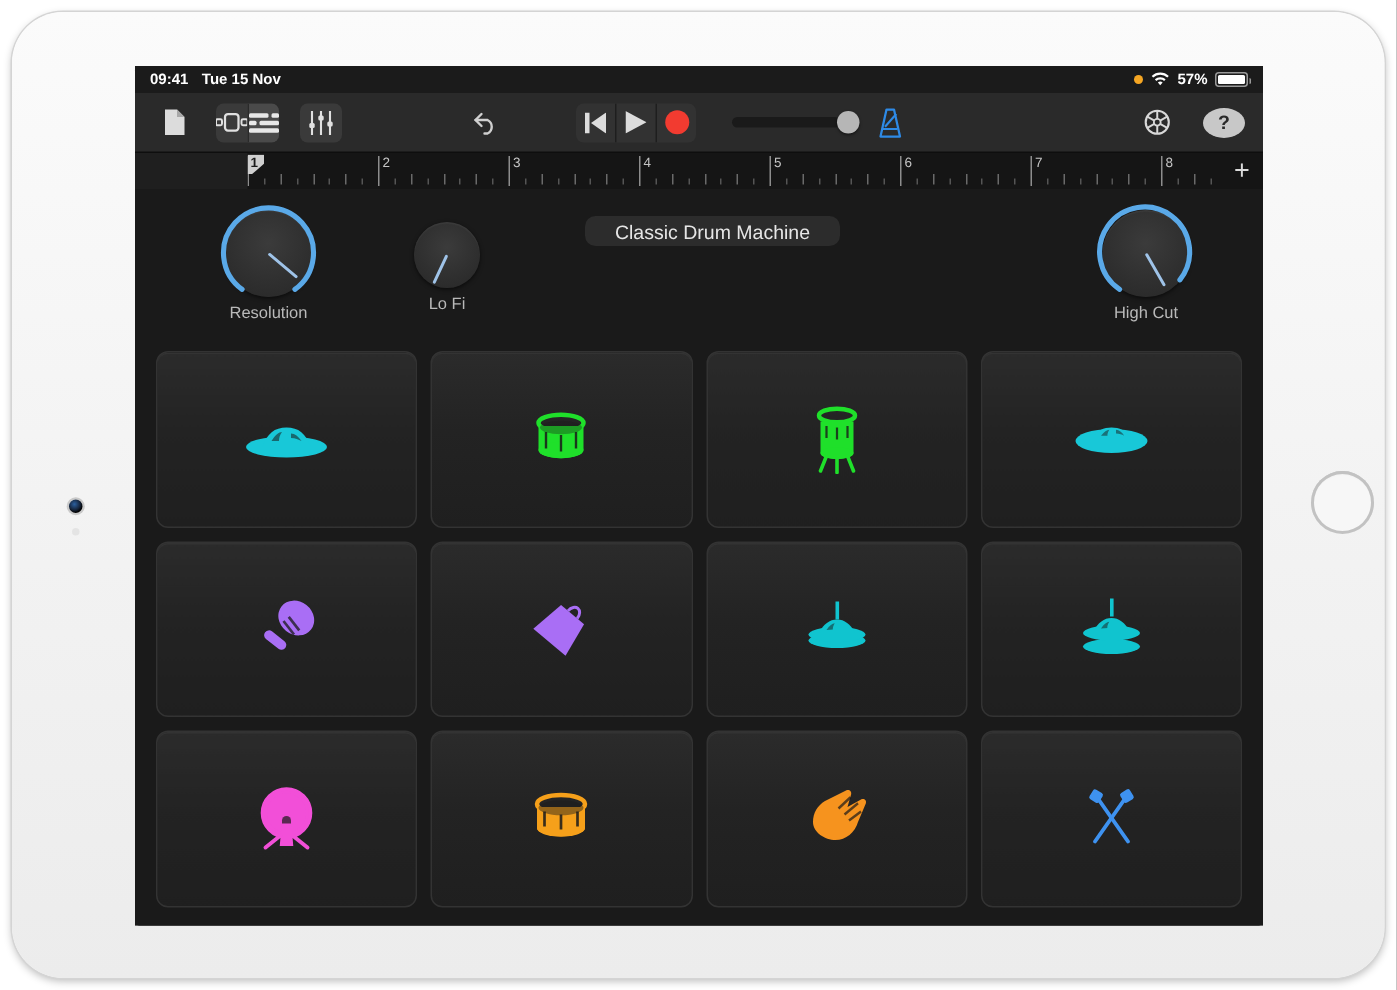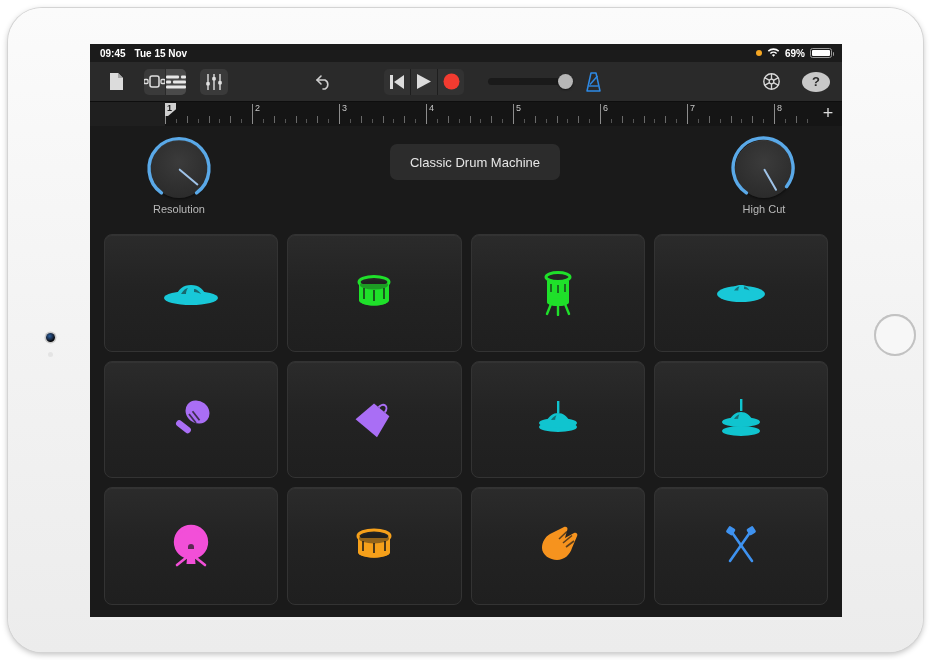--- a/index.html
+++ b/index.html
@@ -244,21 +244,21 @@
     position: absolute;
     background: #9fc3e8;
     transform-origin: 50% 100%;
     border-radius: 1px;
   }
   .knob-ring { position: absolute; left: -6px; top: -6px; }
 
   #plugin-title {
     position: absolute;
     left: 300px; top: 18px;
-    width: 170px; height: 36px;
+    width: 170px; height: 20px;
     background: #2c2c2c;
     border-radius: 7px;
     display: flex; align-items: center; justify-content: center;
     font-size: 13px; color: #e6e6e6;
   }
 
   
   #pad-grid {
     position: absolute;
     left: 14px; right: 14px;
@@ -283,33 +283,33 @@
 <div id="device">
   <div id="front-camera"></div>
   <div id="ambient-sensor"></div>
   <div id="home-button"></div>
   <div id="device-inner-bezel"></div>
 
   <div id="screen">
 
     <div id="status-bar">
       <div class="status-left">
-        <span>09:45</span>
+        <span>09:41</span>
         <span>Tue 15 Nov</span>
       </div>
       <div class="status-right">
         <span class="orange-dot"></span>
         <span class="wifi-glyph">
           <svg width="13" height="10" viewBox="0 0 13 10">
             <path d="M6.5 8.8 4.9 7.0a2.4 2.4 0 0 1 3.2 0z" fill="#fff"></path>
             <path d="M2.9 4.9a5.3 5.3 0 0 1 7.2 0l-1 1.1a3.9 3.9 0 0 0-5.2 0z" fill="#fff"></path>
             <path d="M0.8 2.6a8.4 8.4 0 0 1 11.4 0l-1 1.1a7 7 0 0 0-9.4 0z" fill="#fff"></path>
           </svg>
         </span>
-        <span>69%</span>
+        <span>57%</span>
         <span class="battery-shell">
           <span class="battery-fill"></span>
         </span>
       </div>
     </div>
 
     <div id="toolbar">
 
       <div class="tb-btn" id="tb-doc">
         <svg width="15" height="19" viewBox="0 0 15 19">
@@ -505,20 +505,26 @@
         <div class="knob-wrap" style="left:44px; top:14px; width:90px;">
           <div class="knob-face" style="width:58px;height:58px;">
             <svg class="knob-ring" width="70" height="70" viewBox="0 0 70 70">
               <path d="M 17.4 58.9 A 30 30 0 1 1 52.6 58.9" fill="none" stroke="#5aa9e8" stroke-width="3.4" stroke-linecap="round"></path>
             </svg>
             <div class="knob-pointer" style="width:2px;height:25px;left:28px;top:4px;transform:rotate(130deg);"></div>
           </div>
           <div class="knob-label">Resolution</div>
         </div>
 
+        <div class="knob-wrap" style="left:163px; top:22px; width:90px;">
+          <div class="knob-face" style="width:44px;height:44px;">
+            <div class="knob-pointer" style="width:2px;height:21px;left:21px;top:1px;transform:rotate(205deg);"></div>
+          </div>
+          <div class="knob-label">Lo Fi</div>
+        </div>
 
 
         <div class="knob-wrap" style="left:629px; top:14px; width:90px;">
           <div class="knob-face" style="width:58px;height:58px;">
             <svg class="knob-ring" width="70" height="70" viewBox="0 0 70 70">
               <path d="M 17.4 58.9 A 30 30 0 1 1 57.6 52.6" fill="none" stroke="#5aa9e8" stroke-width="3.4" stroke-linecap="round"></path>
             </svg>
             <div class="knob-pointer" style="width:2px;height:25px;left:28px;top:4px;transform:rotate(150deg);"></div>
           </div>
           <div class="knob-label">High Cut</div>

